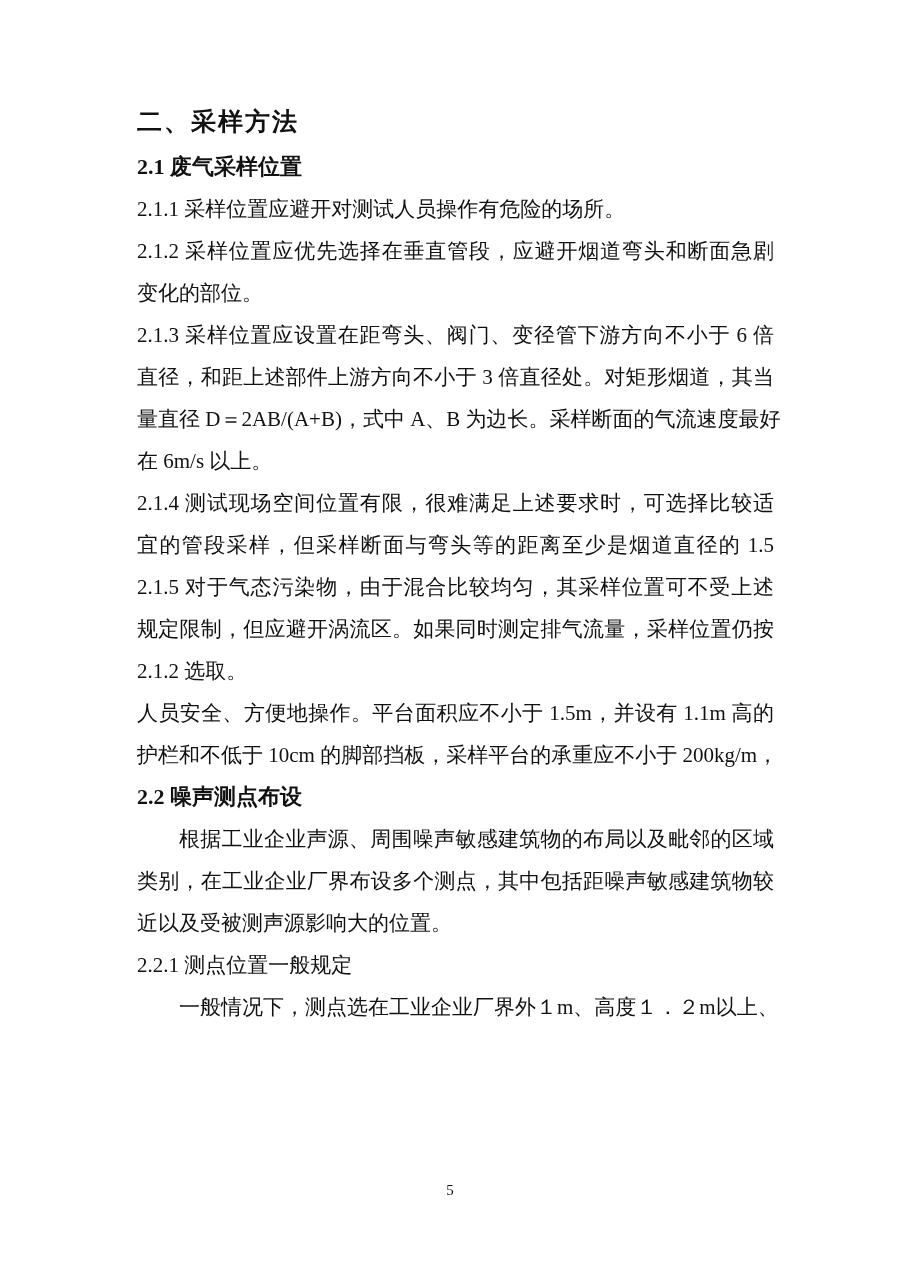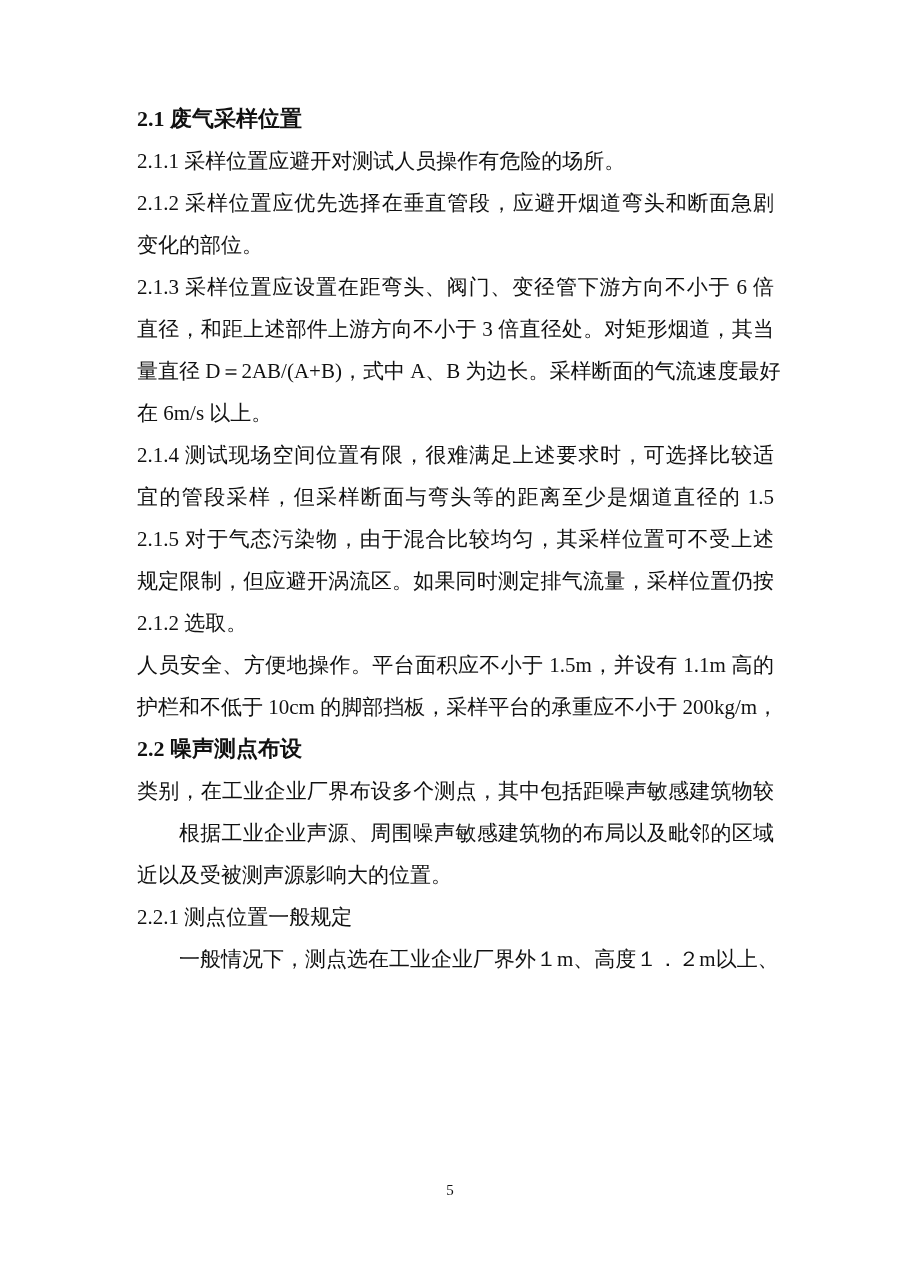--- a/index.html
+++ b/index.html
@@ -65,36 +65,37 @@
     text-align: center;
     font-size: 15px;
     color: #111111;
   }
 </style>
 </head>
 <body>
 
 <div class="page">
   <div class="content">
+    <div class="line main-heading">二、采样方法</div>
     <div class="line section-heading">2.1 废气采样位置</div>
     <div class="line last">2.1.1 采样位置应避开对测试人员操作有危险的场所。</div>
     <div class="line">2.1.2 采样位置应优先选择在垂直管段，应避开烟道弯头和断面急剧</div>
     <div class="line last">变化的部位。</div>
     <div class="line">2.1.3 采样位置应设置在距弯头、阀门、变径管下游方向不小于 6 倍</div>
     <div class="line">直径，和距上述部件上游方向不小于 3 倍直径处。对矩形烟道，其当</div>
     <div class="line">量直径 D＝2AB/(A+B)，式中 A、B 为边长。采样断面的气流速度最好</div>
     <div class="line last">在 6m/s 以上。</div>
     <div class="line">2.1.4 测试现场空间位置有限，很难满足上述要求时，可选择比较适</div>
     <div class="line">宜的管段采样，但采样断面与弯头等的距离至少是烟道直径的 1.5</div>
     <div class="line">2.1.5 对于气态污染物，由于混合比较均匀，其采样位置可不受上述</div>
     <div class="line">规定限制，但应避开涡流区。如果同时测定排气流量，采样位置仍按</div>
     <div class="line last">2.1.2 选取。</div>
     <div class="line">人员安全、方便地操作。平台面积应不小于 1.5m，并设有 1.1m 高的</div>
     <div class="line">护栏和不低于 10cm 的脚部挡板，采样平台的承重应不小于 200kg/m，</div>
     <div class="line section-heading">2.2 噪声测点布设</div>
+    <div class="line indent">根据工业企业声源、周围噪声敏感建筑物的布局以及毗邻的区域</div>
     <div class="line">类别，在工业企业厂界布设多个测点，其中包括距噪声敏感建筑物较</div>
-    <div class="line indent">根据工业企业声源、周围噪声敏感建筑物的布局以及毗邻的区域</div>
     <div class="line last">近以及受被测声源影响大的位置。</div>
     <div class="line last sub-heading">2.2.1 测点位置一般规定</div>
     <div class="line indent">一般情况下，测点选在工业企业厂界外１m、高度１．２m以上、</div>
   </div>
   <div class="page-number">5</div>
 </div>
 
 </body></html>

